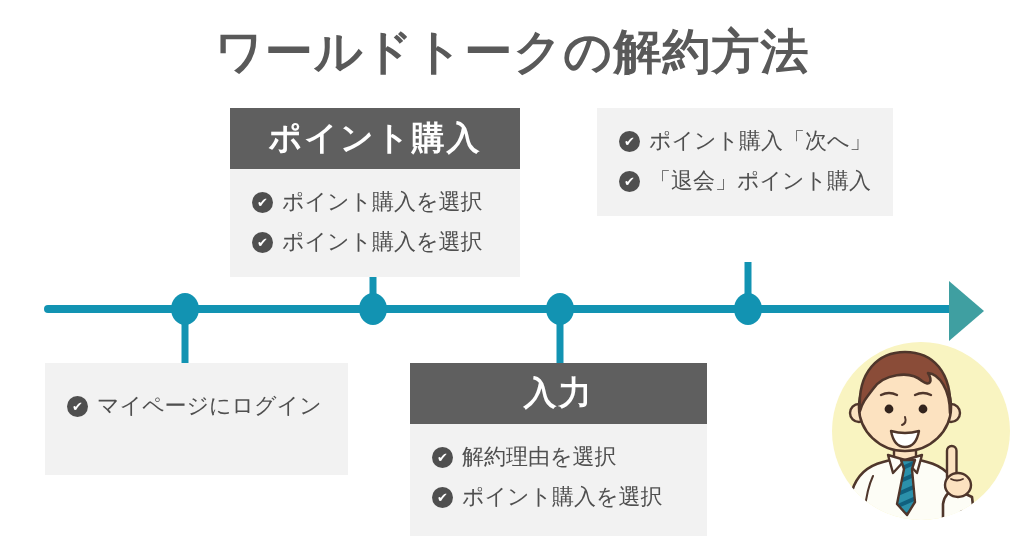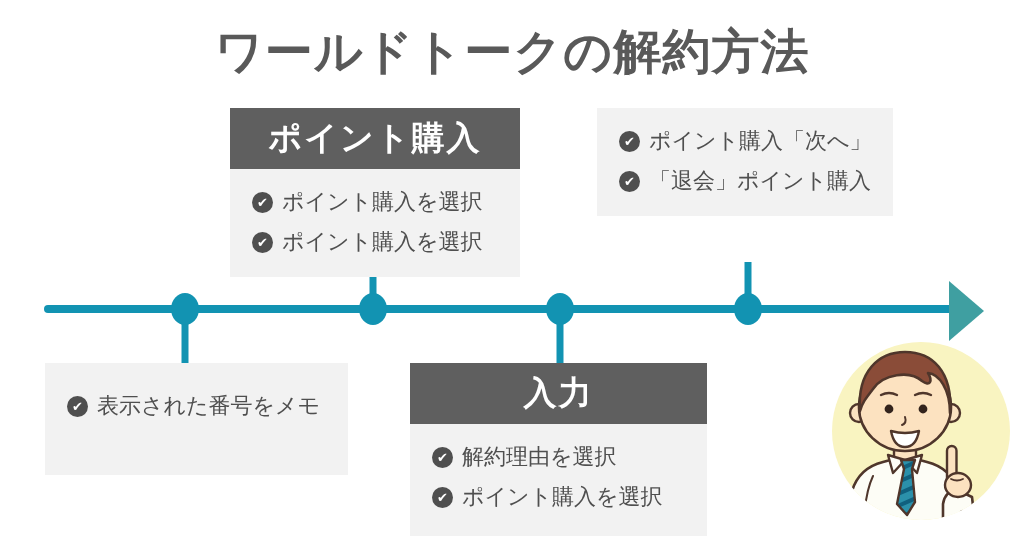--- a/index.html
+++ b/index.html
@@ -60,21 +60,21 @@
     <ellipse cx="185" cy="309" rx="14" ry="16" fill="#1293b2"></ellipse>
     <ellipse cx="373" cy="309" rx="14" ry="16" fill="#1293b2"></ellipse>
     <ellipse cx="560" cy="309" rx="14" ry="16" fill="#1293b2"></ellipse>
     <ellipse cx="748" cy="309" rx="14" ry="16" fill="#1293b2"></ellipse>
   </svg>
 
   <div class="step-box bottom-box pos-login">
     <div class="step-body single">
       <div class="step-item">
         <span class="check">✔</span>
-        <span class="item-text">表示された番号をメモ</span>
+        <span class="item-text">マイページにログイン</span>
       </div>
     </div>
   </div>
 
   <div class="step-box top-box pos-points">
     <div class="step-header">ポイント購入</div>
     <div class="step-body">
       <div class="step-item">
         <span class="check">✔</span>
         <span class="item-text">ポイント購入を選択</span>

